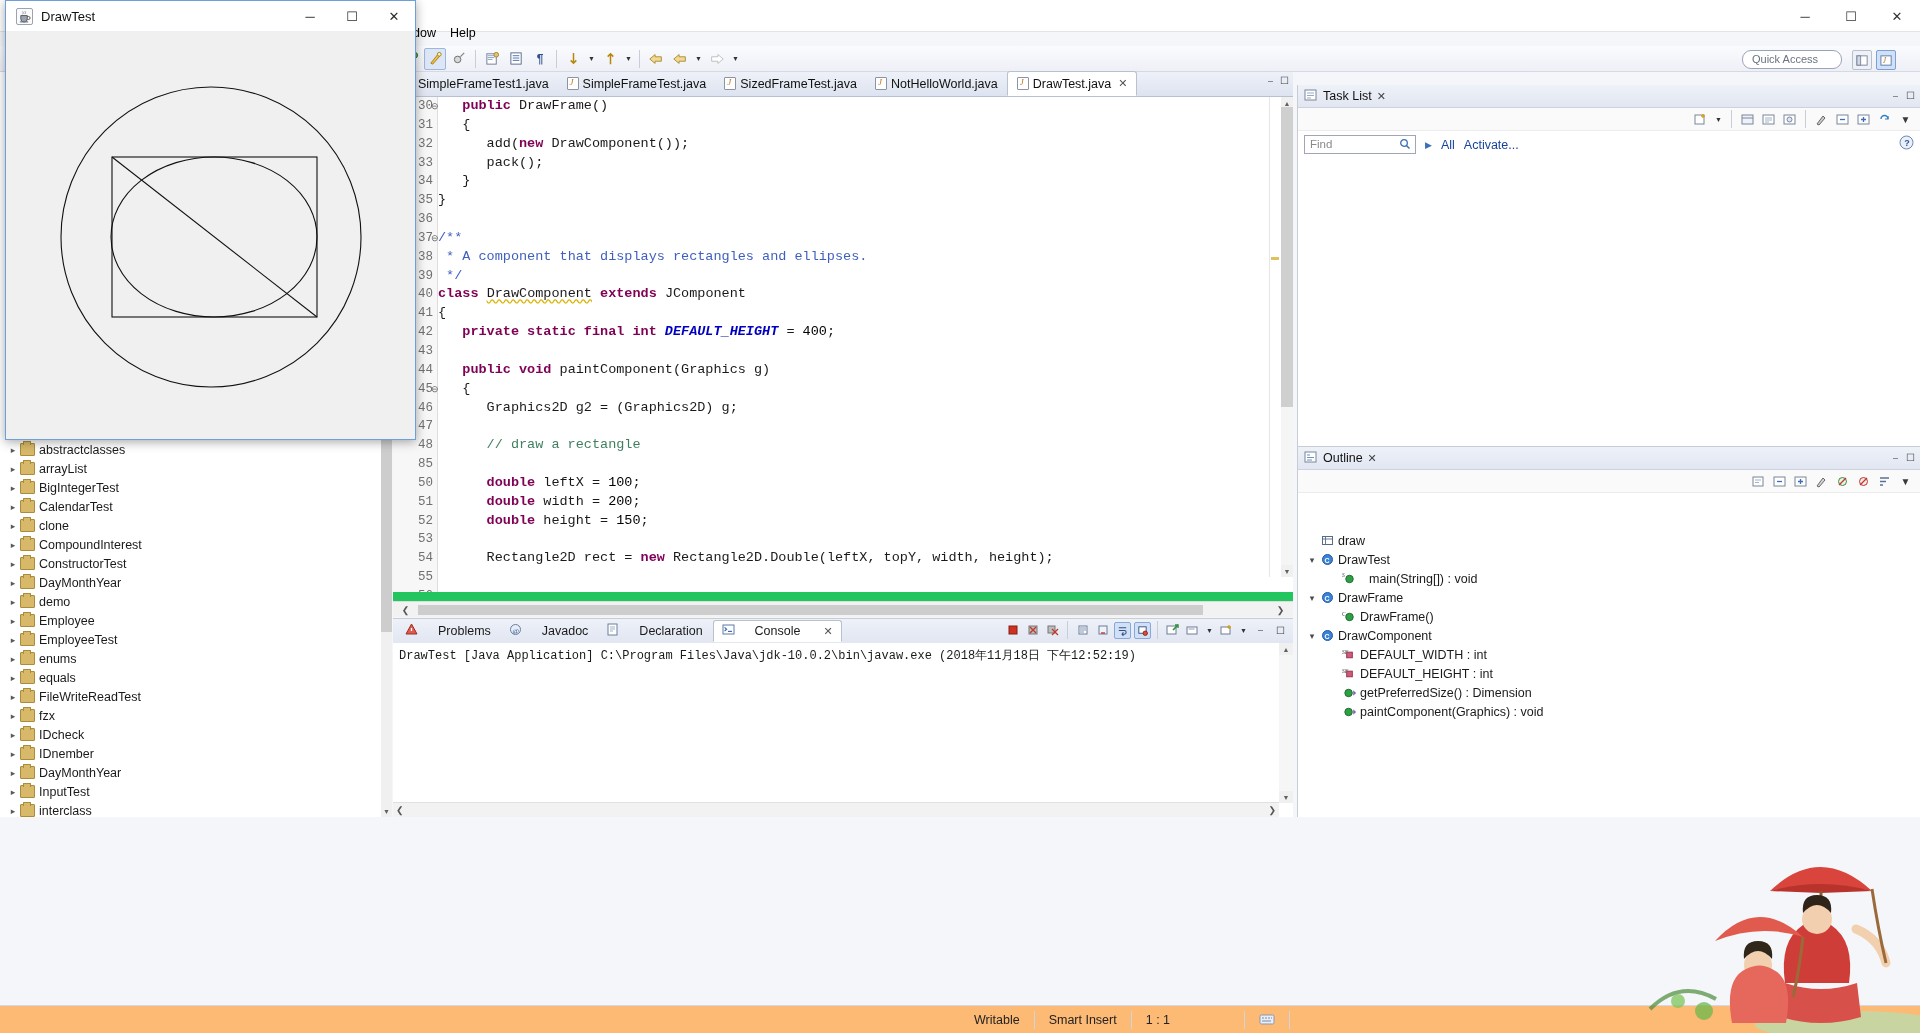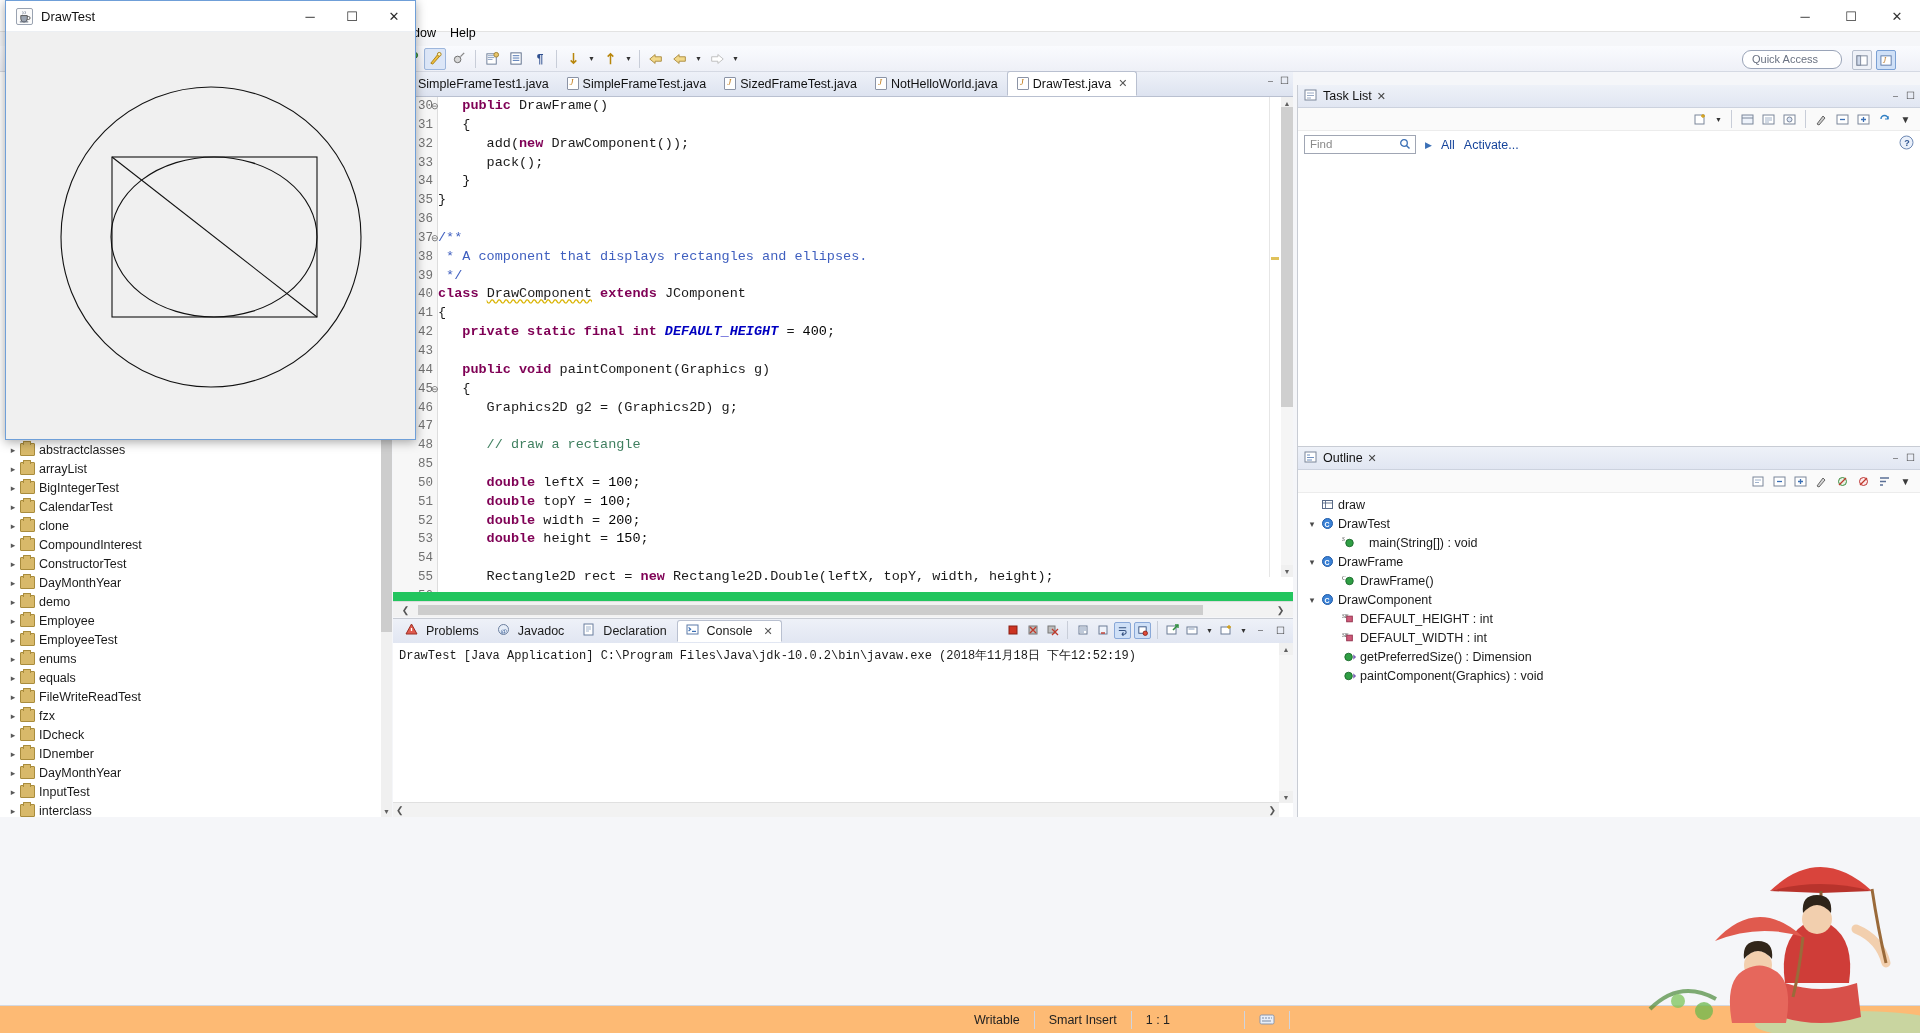--- a/index.html
+++ b/index.html
@@ -140,21 +140,21 @@
   .ovmark{position:absolute;right:2px;width:8px;height:3px;background:#b9b9b9;}
   #code-hscroll { position:absolute; left:0; bottom:0; width:900px; height:16px; background:#f2f2f2; border-top:1px solid #dcdcdc; display:flex; align-items:center; }
   #code-hthumb { position:absolute; left:25px; top:3px; width:785px; height:10px; background:#cdcdcd; }
 
   
   #console-panel { position:absolute; left:393px; top:618px; width:900px; height:199px; background:#fff; border-top:1px solid #c8ccd4;}
   #console-tabs {
     position:absolute; left:0; top:0; width:900px; height:24px;
     background:linear-gradient(#eef1f8,#e1e6f2); display:flex; align-items:center; gap:2px; padding-left:4px;
   }
-  .ctab { display:flex; align-items:center; gap:8px; padding:0 8px; height:22px; font-size:12.5px; }
+  .ctab { display:flex; align-items:center; gap:20px; padding:0 8px; height:22px; font-size:12.5px; }
   .ctab.selected { background:#fff; border:1px solid #b9c0d0; border-bottom-color:#fff; border-radius:3px 3px 0 0; }
   #console-toolbar { position:absolute; right:4px; top:2px; display:flex; align-items:center; gap:3px; }
   #console-body { position:absolute; left:0; top:24px; width:900px; height:160px; background:#fff; padding:4px 6px; font-size:12.5px; }
   #console-hscroll{position:absolute;left:0;bottom:0;width:886px;height:15px;background:#f2f2f2;border-top:1px solid #e0e0e0;display:flex;align-items:center;justify-content:space-between;padding:0 3px;}
   #console-vscroll{position:absolute;right:0;top:24px;width:14px;height:160px;background:#f6f6f6;}
 
   
   #tasklist { position:absolute; left:1297px; top:72px; width:623px; height:372px; background:#fff; border-left:1px solid #c8ccd4;margin-top:13px;}
   #outline  { position:absolute; left:1297px; top:446px; width:623px; height:371px; background:#fff; border-left:1px solid #c8ccd4; border-top:1px solid #c8ccd4;}
   .panel-head {
@@ -495,21 +495,20 @@
           <div class="cline">{</div>
           <div class="cline">   <span class="kw">private static final int</span> <span class="fld">DEFAULT_HEIGHT</span> = <span class="num">400</span>;</div>
           <div class="cline"></div>
           <div class="cline">   <span class="kw">public void</span> paintComponent(Graphics g)</div>
           <div class="cline">   {</div>
           <div class="cline">      Graphics2D g2 = (Graphics2D) g;</div>
           <div class="cline"></div>
           <div class="cline">      <span class="cmt">// draw a rectangle</span></div>
           <div class="cline"></div>
           <div class="cline">      <span class="kw">double</span> leftX = <span class="num">100</span>;</div>
-          <div class="cline">      <span class="kw">double</span> topY = <span class="num">100</span>;</div>
           <div class="cline">      <span class="kw">double</span> width = <span class="num">200</span>;</div>
           <div class="cline">      <span class="kw">double</span> height = <span class="num">150</span>;</div>
           <div class="cline"></div>
           <div class="cline">      Rectangle2D rect = <span class="kw">new</span> Rectangle2D.Double(leftX, topY, width, height);</div>
         </div>
     </div>
 
     <div id="code-overview">
       <div class="ovmark" style="top:160px;background:#e0c25a;"></div>
     </div>
@@ -780,21 +779,21 @@
           </svg>
         </span>
       <span class="ti">
           <svg width="13" height="13" viewBox="0 0 13 13">
             <path d="M2 3h9M2 6.5h6M2 10h3" stroke="#5b7096" stroke-width="1.3"></path>
           </svg>
         </span>
       <span class="ti">▼</span>
     </div>
     <div id="outline-list" style="position:absolute;left:0;top:48px;width:100%;">
-        <div class="outline-row" style="padding-left: 6px;">
+        <div class="outline-row" style="padding-left: 6px; margin-top: 36px;">
           <span class="ot"></span>
           <span class="obullet">
             <svg width="13" height="13" viewBox="0 0 13 13">
               <rect x="1.5" y="2.5" width="10" height="8" fill="#fff" stroke="#5a6b88"></rect>
               <path d="M1.5 5h10M4.5 2.5v8" stroke="#5a6b88" stroke-width="0.9"></path>
             </svg>
           </span>
           <span style="margin-left: 3px;">draw</span>
         </div>
         <div class="outline-row" style="padding-left: 6px;">
@@ -848,31 +847,31 @@
           <span style="margin-left: 3px;">DrawComponent</span>
         </div>
         <div class="outline-row" style="padding-left: 28px;">
           <span class="ot"></span>
           <span class="obullet">
             <svg width="16" height="13" viewBox="0 0 16 13">
               <rect x="5" y="4" width="6" height="6" fill="#d05a7a" stroke="#93304c"></rect>
               <text x="0" y="5.5" font-size="6" fill="#444" font-family="serif" font-style="italic">SF</text>
             </svg>
           </span>
-          <span style="margin-left: 3px;">DEFAULT_HEIGHT : int</span>
+          <span style="margin-left: 3px;">DEFAULT_WIDTH : int</span>
         </div>
         <div class="outline-row" style="padding-left: 28px;">
           <span class="ot"></span>
           <span class="obullet">
             <svg width="16" height="13" viewBox="0 0 16 13">
               <rect x="5" y="4" width="6" height="6" fill="#d05a7a" stroke="#93304c"></rect>
               <text x="0" y="5.5" font-size="6" fill="#444" font-family="serif" font-style="italic">SF</text>
             </svg>
           </span>
-          <span style="margin-left: 3px;">DEFAULT_WIDTH : int</span>
+          <span style="margin-left: 3px;">DEFAULT_HEIGHT : int</span>
         </div>
         <div class="outline-row" style="padding-left: 28px;">
           <span class="ot"></span>
           <span class="obullet">
             <svg width="16" height="13" viewBox="0 0 16 13">
               <circle cx="7" cy="7" r="4" fill="#2f9e44" stroke="#1d6b2d"></circle>
               <path d="M12 4 L15 7 L12 10" fill="#7a5fb5"></path>
             </svg>
           </span>
           <span style="margin-left: 3px;">getPreferredSize() : Dimension</span>

